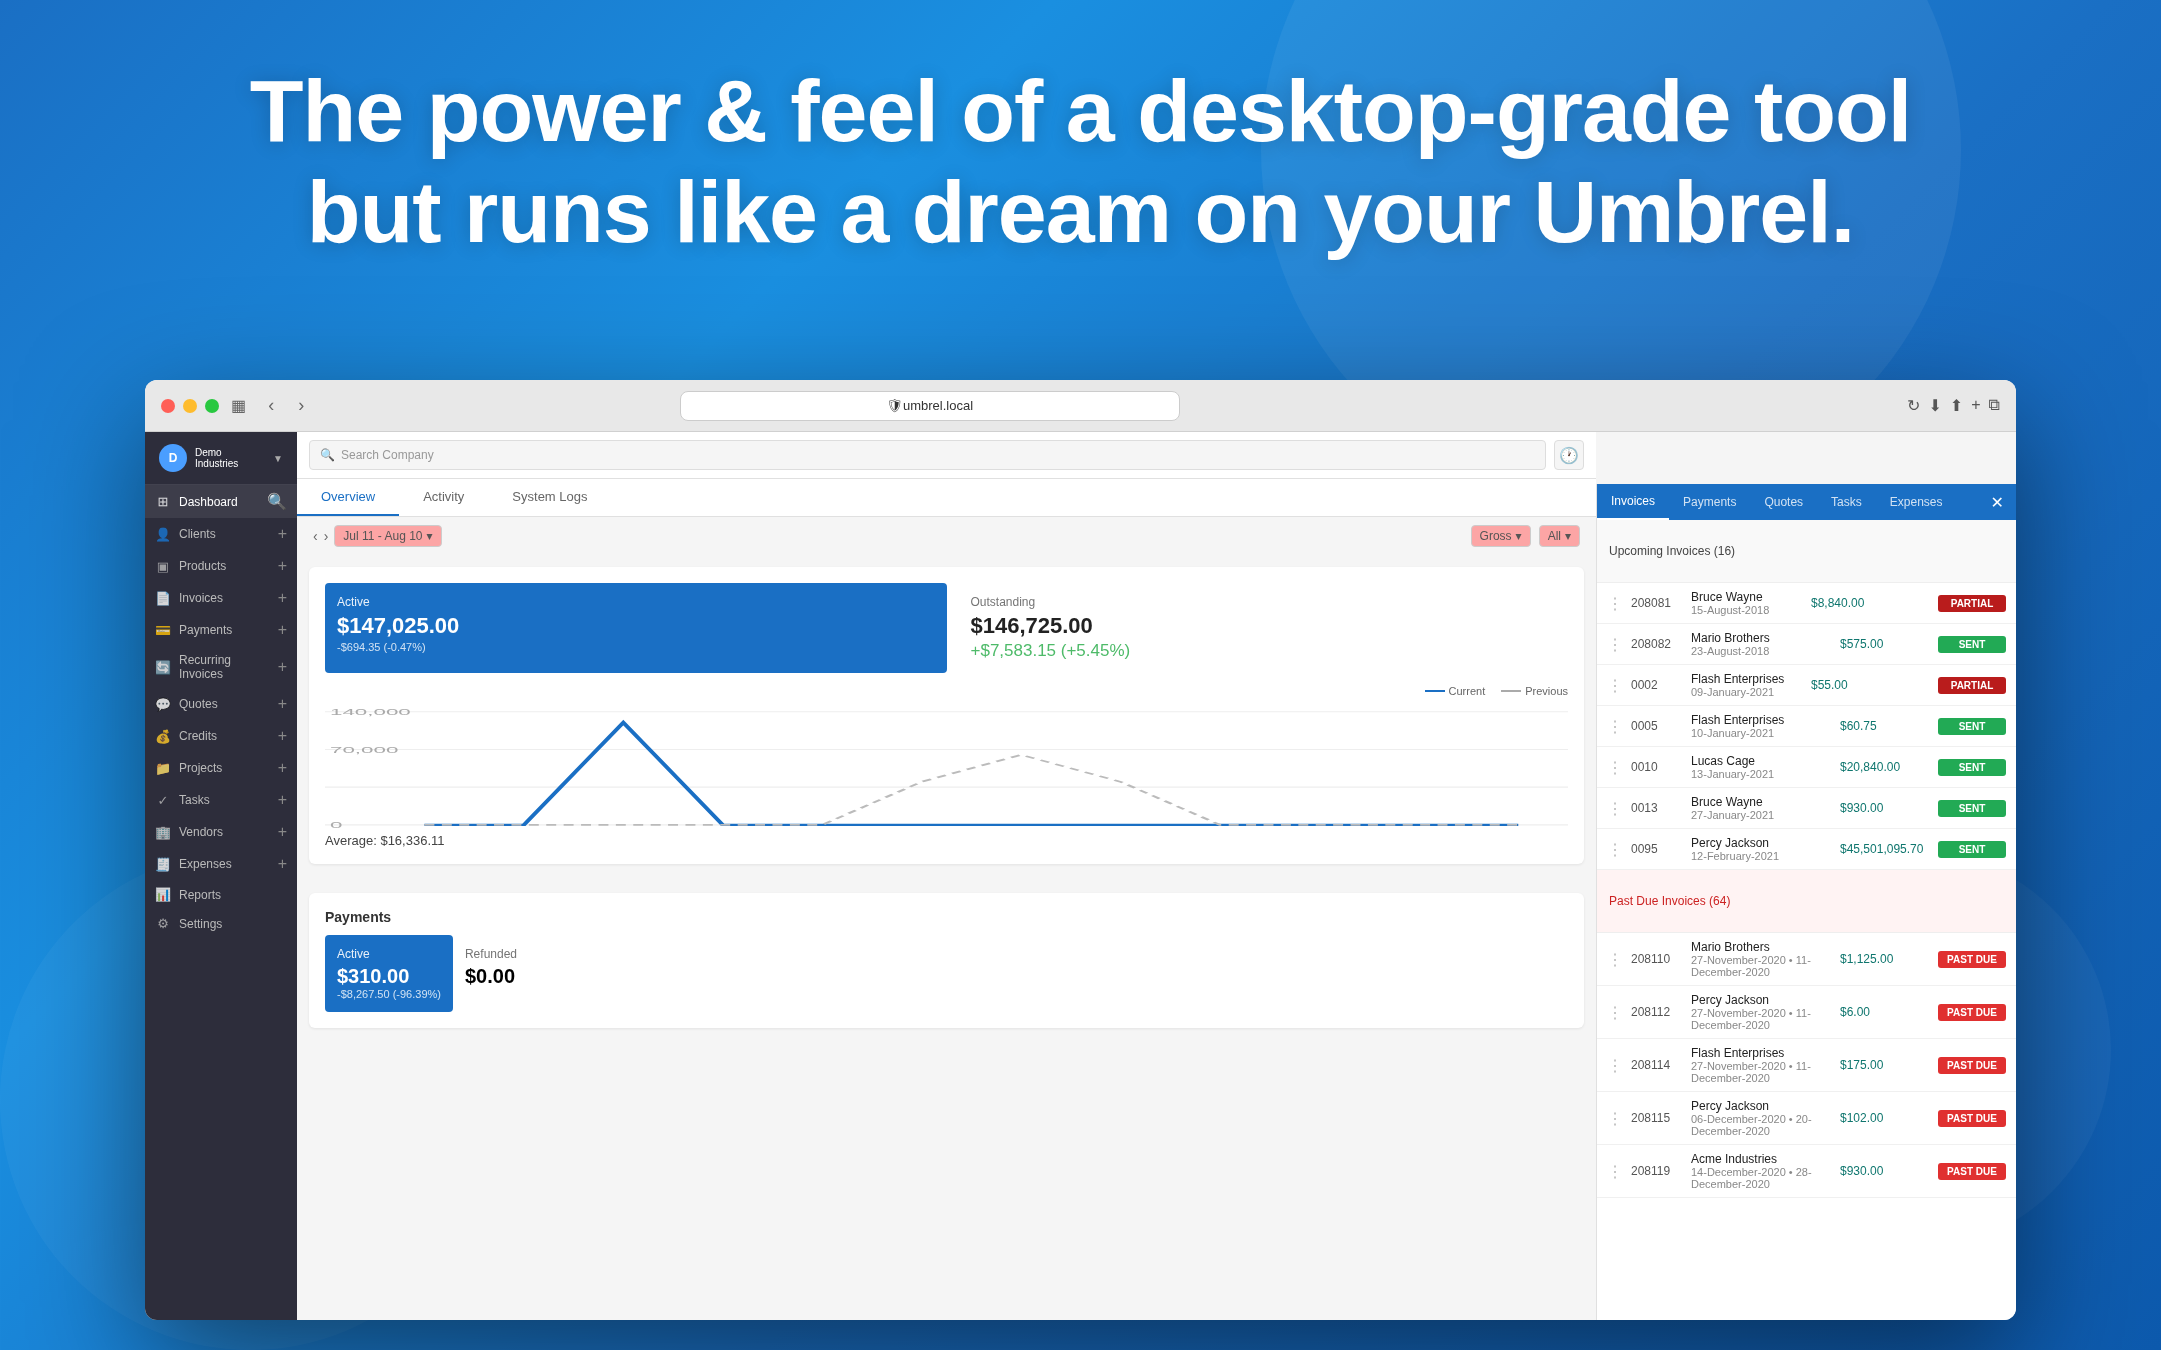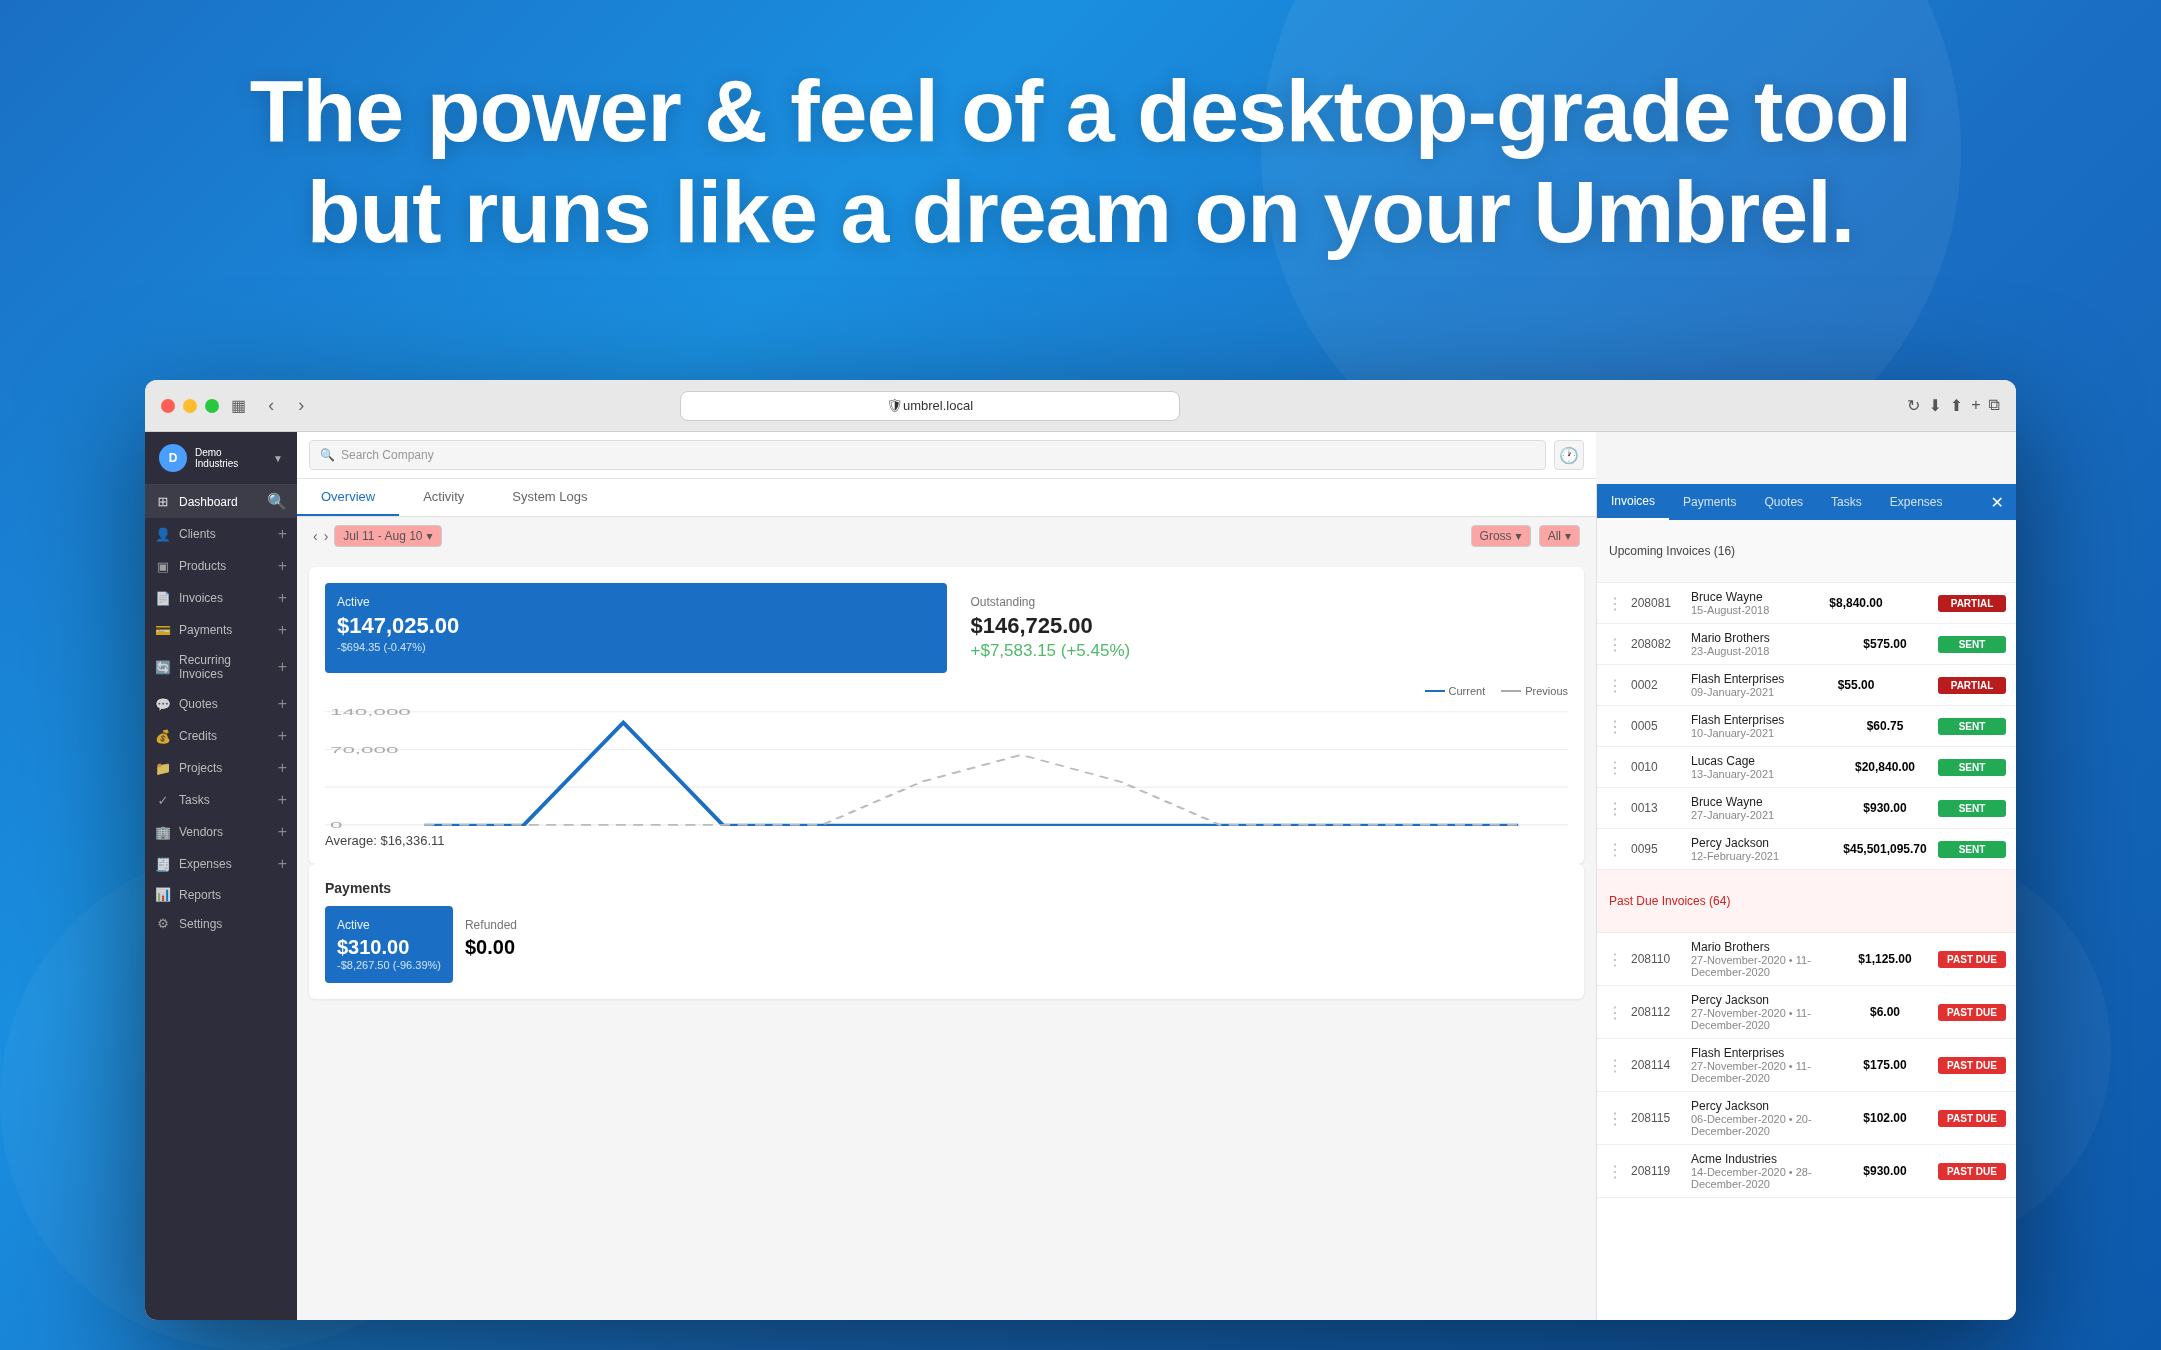--- a/index.html
+++ b/index.html
@@ -194,21 +194,21 @@
     .filter-bar { display: flex; gap: 8px; align-items: center; font-size: 12px; color: #555; }
     .filter-btn { background: #fca5a5; border: 1px solid #ccc; border-radius: 4px; padding: 3px 8px; cursor: pointer; font-size: 12px; display: flex; align-items: center; gap: 4px; }
 
     
     .scroll-area {
       flex: 1;
       overflow-y: auto;
       padding: 12px;
       display: flex;
       flex-direction: column;
-      gap: 0;
+      gap: 29px;
     }
 
     
     .card {
       background: white;
       border-radius: 6px;
       padding: 16px;
       box-shadow: 0 1px 3px rgba(0,0,0,0.08);
     }
     .stats-row { display: flex; gap: 0; }
@@ -283,21 +283,21 @@
       padding: 7px 10px;
       border-bottom: 1px solid #f0f0f0;
       gap: 8px;
       font-size: 12px;
     }
     .inv-menu { color: #bbb; font-size: 16px; cursor: pointer; flex-shrink: 0; }
     .inv-num { color: #555; font-weight: 500; width: 52px; flex-shrink: 0; }
     .inv-client { flex: 1; }
     .inv-client-name { color: #222; font-weight: 500; font-size: 12px; }
     .inv-client-date { color: #888; font-size: 11px; }
-    .inv-amount { font-weight: 700; color: #000000; width: 90px; text-align: center; flex-shrink: 0; }
+    .inv-amount { font-weight: 400; color: #0f766e; width: 90px; text-align: left; flex-shrink: 0; }
     .badge {
       padding: 3px 8px;
       border-radius: 3px;
       font-size: 10px;
       font-weight: 700;
       color: white;
       flex-shrink: 0;
       width: 68px;
       text-align: center;
     }

